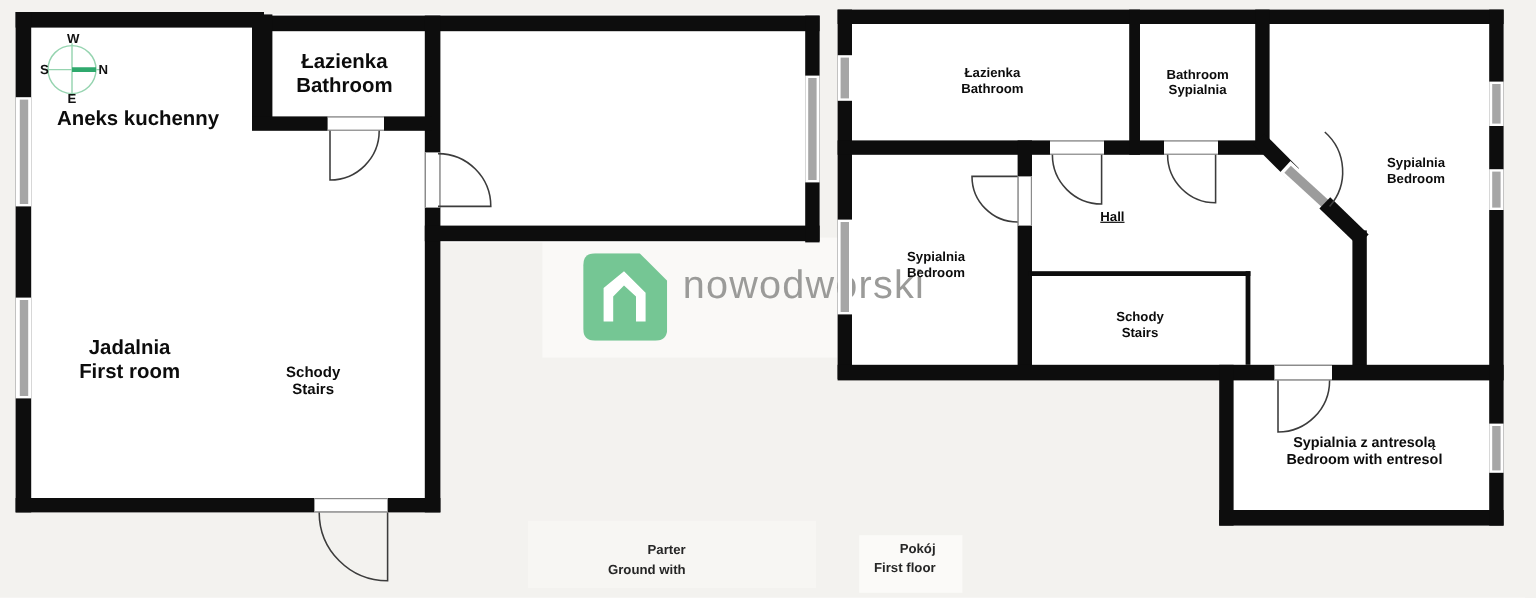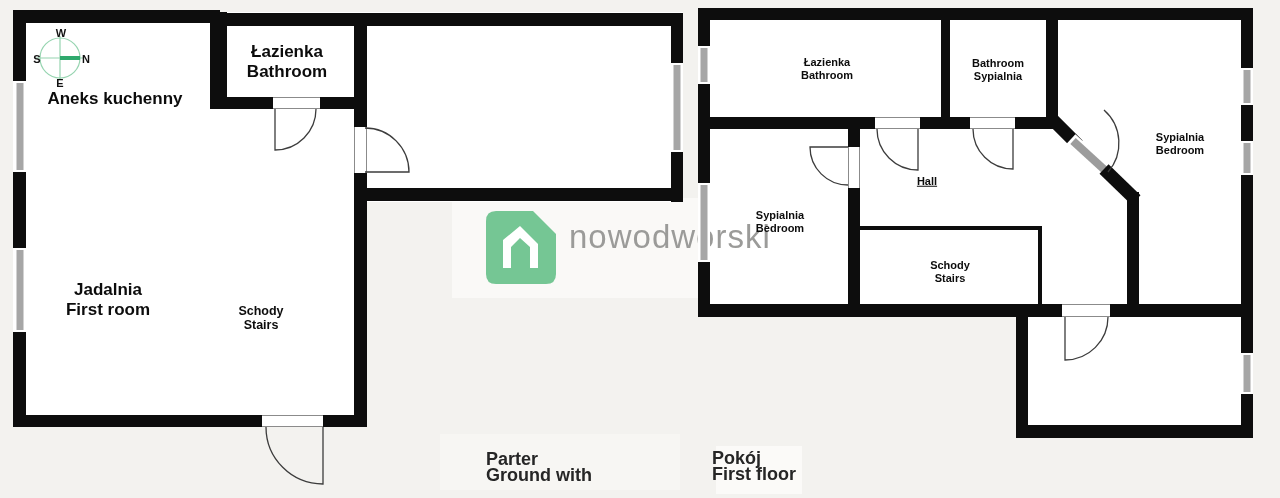--- a/index.html
+++ b/index.html
@@ -17,21 +17,21 @@
   .win i{position:absolute;left:50%;transform:translateX(-50%);top:2px;bottom:2px;width:7px;background:#a6a6a6;display:block;}
   .open{position:absolute;background:#ffffff;box-sizing:border-box;z-index:4;}
   .open.h{border-top:1.5px solid #8b8b8b;border-bottom:1.5px solid #8b8b8b;}
   .open.v{border-left:1.5px solid #8b8b8b;border-right:1.5px solid #8b8b8b;}
   svg.overlay{position:absolute;left:0;top:0;z-index:5;}
   .lbl{position:absolute;transform:translate(-50%,-50%);text-align:center;font-weight:bold;color:#0c0c0c;white-space:nowrap;z-index:6;}
   .lbl.big{font-size:17px;line-height:20px;}
   .lbl.mid{font-size:12.5px;line-height:13.5px;}
   .lbl.sm{font-size:11px;line-height:12.5px;}
   .lbl.sm2{font-size:12px;line-height:13.5px;}
-  .caption{position:absolute;transform:translate(-50%,-50%);text-align:left;font-weight:bold;color:#262626;font-size:18px;line-height:16px;white-space:nowrap;z-index:6;}
+  .caption{position:absolute;transform:translate(-50%,-50%);text-align:right;font-weight:bold;color:#262626;font-size:11px;line-height:16px;white-space:nowrap;z-index:6;}
   .compass-letter{position:absolute;transform:translate(-50%,-50%);font-size:11px;font-weight:bold;color:#111;z-index:2;}
   #logo{position:absolute;left:486px;top:211px;z-index:2;}
   #logo-text{position:absolute;left:569px;top:222px;z-index:2;color:#9b9b99;font-size:33px;line-height:30px;font-weight:400;letter-spacing:1px;}
 </style>
 </head>
 <body>
 
 <div id="canvas">
 
   <div class="patch" style="left:452px;top:198px;width:330px;height:100px;background:#faf9f7;"></div>
@@ -178,20 +178,24 @@
     <div>Bedroom</div>
   </div>
   <div class="lbl sm" style="left:1180px;top:143px;">
     <div>Sypialnia</div>
     <div>Bedroom</div>
   </div>
   <div class="lbl sm" style="left:950px;top:271px;">
     <div>Schody</div>
     <div>Stairs</div>
   </div>
+  <div class="lbl sm2" style="left:1137px;top:376px;">
+    <div>Sypialnia z antresolą</div>
+    <div>Bedroom with entresol</div>
+  </div>
 
   <div class="caption" style="left:539px;top:467px;">
     <div>Parter</div>
     <div>Ground with</div>
   </div>
   <div class="caption" style="left:754px;top:466px;">
     <div>Pokój</div>
     <div>First floor</div>
   </div>
 

